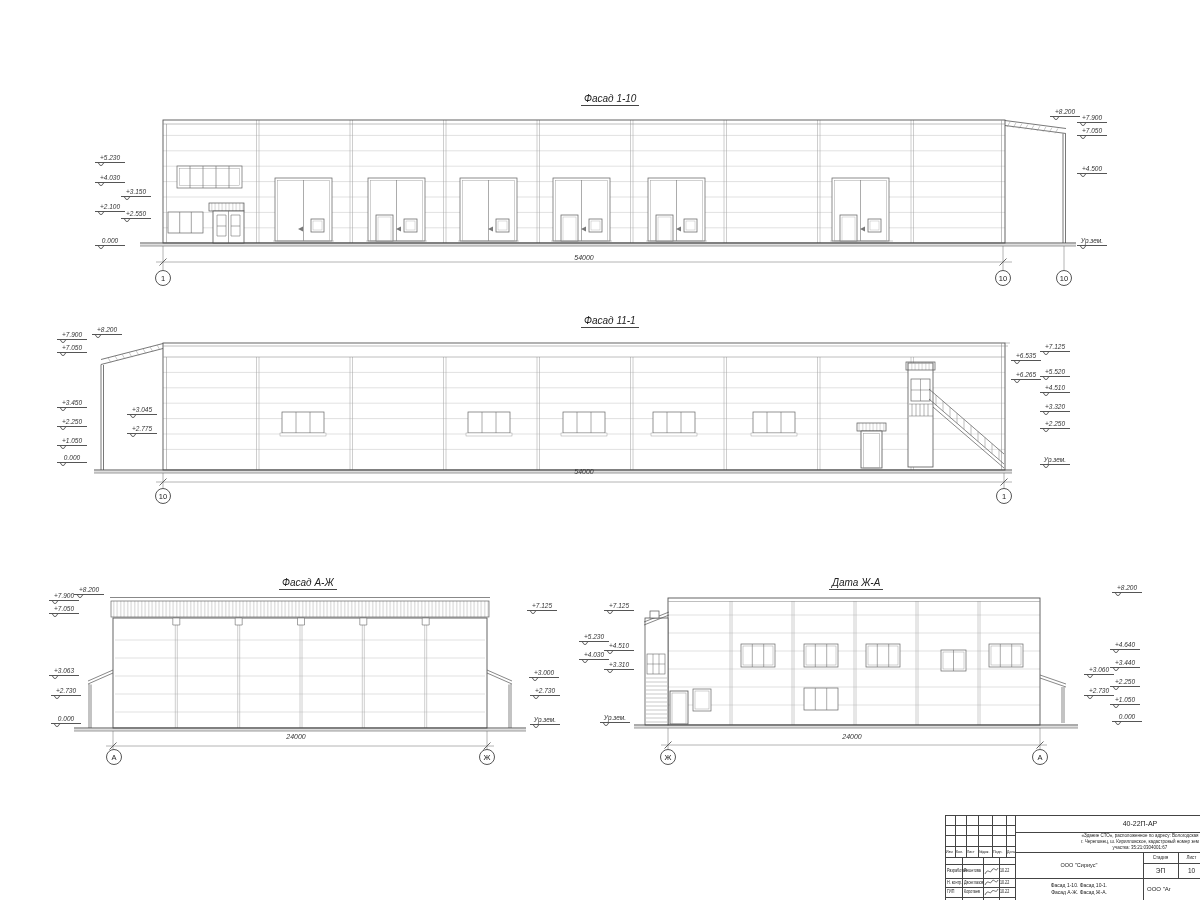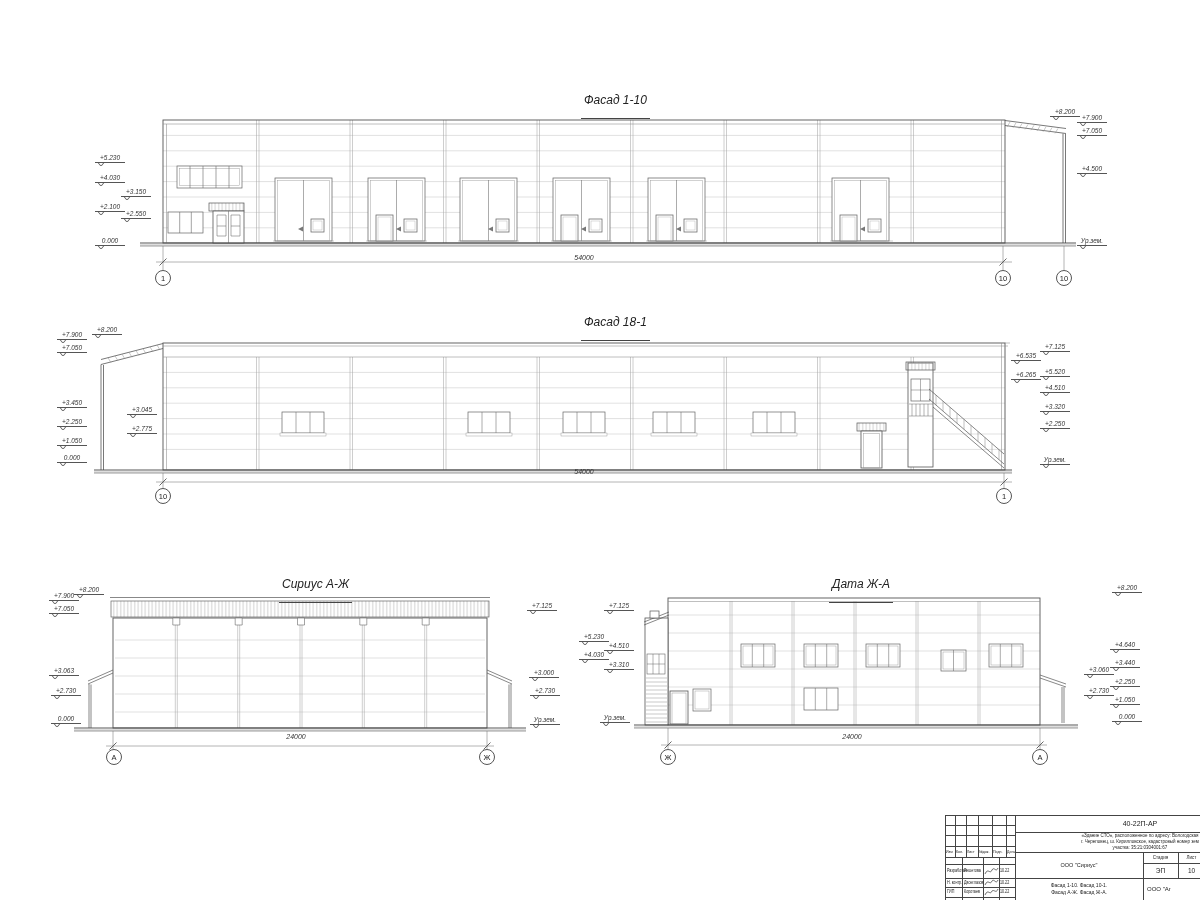--- a/index.html
+++ b/index.html
@@ -1,20 +1,20 @@
 <!DOCTYPE html>
 <html><head>
 <meta charset="utf-8">
 <style>
   html,body{margin:0;padding:0;background:#e8e8e8;}
   .sheet{position:relative;width:1200px;height:900px;background:#ffffff;overflow:hidden;
          font-family:"Liberation Sans", sans-serif;color:#333;}
   svg.draw{position:absolute;left:0;top:0;}
-  .ftitle{position:absolute;font-size:12px;font-style:italic;color:#222;
-          border-bottom:0.8px solid #444;padding:0 3px 11px;white-space:nowrap;}
+  .ftitle{position:absolute;font-size:10px;font-style:italic;color:#222;
+          border-bottom:0.8px solid #444;padding:0 3px 1px;white-space:nowrap;}
   .elev{position:absolute;width:30px;height:9px;font-size:6.5px;line-height:9px;font-style:italic;
         text-align:center;color:#333;border-bottom:0.8px solid #555;white-space:nowrap;}
   .elev::before{content:"";position:absolute;left:2px;top:8.5px;width:3.5px;height:4px;
         border-left:0.8px solid #555;transform:skewX(40deg);transform-origin:0 0;}
   .elev::after{content:"";position:absolute;left:5px;top:8.5px;width:3.5px;height:4px;
         border-right:0.8px solid #555;transform:skewX(-40deg);transform-origin:100% 0;}
   .axis{position:absolute;width:16px;height:16px;border:0.9px solid #555;border-radius:50%;
         font-size:7.5px;line-height:16px;text-align:center;color:#222;background:#fff;box-sizing:border-box;}
   .dim{position:absolute;width:40px;font-size:7px;font-style:italic;text-align:center;color:#333;white-space:nowrap;}
   
@@ -211,22 +211,22 @@
     </g>
     <path stroke="#555" stroke-width="0.7" d="M1040 675L1066 684M1040 678L1066 687M1064 687V723M1062 687V723"></path>
     <path stroke="#444" stroke-width="0.9" d="M634 725H1078"></path>
     <path stroke="#bdbdbd" stroke-width="2.4" d="M634 727.6H1078"></path>
     <path stroke="#777" stroke-width="0.55" d="M668 728V749M1040 728V749M661 745H1047"></path>
     <path stroke="#555" stroke-width="0.9" d="M664.5 748.5L671.5 741.5M1036.5 748.5L1043.5 741.5"></path>
   </g>
 </svg>
 
 <div class="ftitle" style="left:581px;top:93px">Фасад 1-10</div>
-<div class="ftitle" style="left:581px;top:315px">Фасад 18-1</div>
-<div class="ftitle" style="left:279px;top:577px">Сириус А-Ж</div>
+<div class="ftitle" style="left:581px;top:315px">Фасад 11-1</div>
+<div class="ftitle" style="left:279px;top:577px">Фасад А-Ж</div>
 <div class="ftitle" style="left:829px;top:577px">Дата Ж-А</div>
 
 <div class="dim" style="left:564px;top:254px">54000</div>
 <div class="dim" style="left:564px;top:468px">54000</div>
 <div class="dim" style="left:276px;top:733px">24000</div>
 <div class="dim" style="left:832px;top:733px">24000</div>
 
 <div class="axis" style="left:155px;top:270px">1</div>
 <div class="axis" style="left:995px;top:270px">10</div>
 <div class="axis" style="left:1056px;top:270px">10</div>

